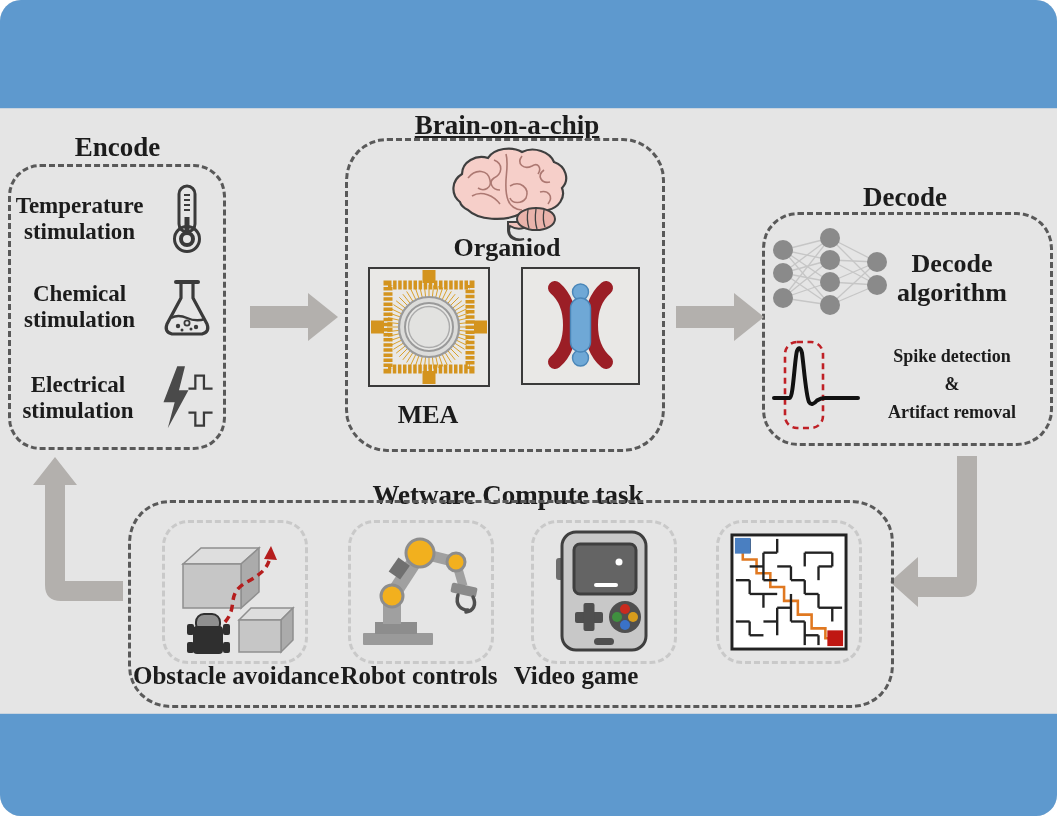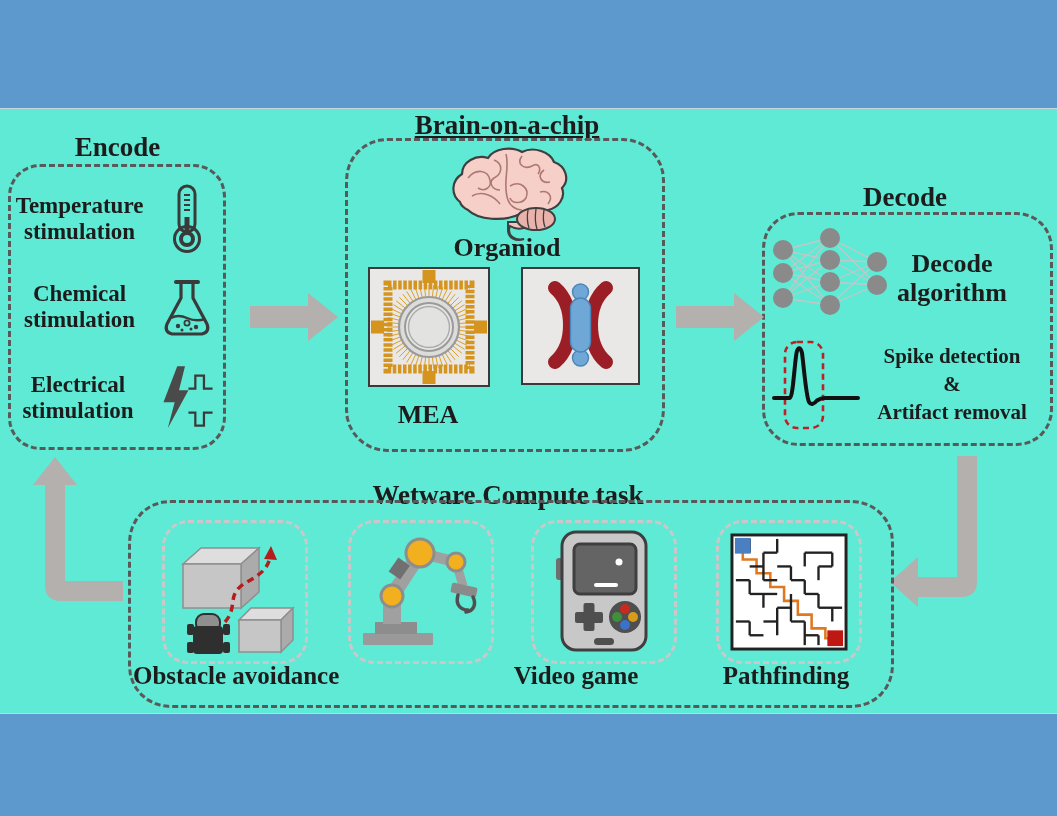--- a/index.html
+++ b/index.html
@@ -1,17 +1,17 @@
 <!DOCTYPE html>
 <html><head>
 <meta charset="utf-8">
 <style>
   html,body{margin:0;padding:0;background:#ffffff;}
-  #canvas{position:relative;width:1057px;height:816px;background:#5eead4;overflow:hidden;
-          font-family:"Liberation Serif",serif;color:#1c1c1c;}
+  #canvas{position:relative;width:1057px;height:816px;background:#e5e5e5;overflow:hidden;
+          font-family:"Liberation Serif",serif;color:#1c1c1c;border-radius:21px;}
   .bluebar{position:absolute;left:0;width:1057px;background:#5e99ce;}
   #topbar{top:0;height:108px;border-bottom:1px solid #c9d4df;}
   #botbar{top:713px;height:103px;border-top:1px solid #c9d4df;}
   .box{position:absolute;border:3px dashed #595959;background:transparent;}
   .subbox{position:absolute;border:3px dashed #c9c9c9;border-radius:26px;
           display:flex;align-items:center;justify-content:center;}
   .title{position:absolute;font-weight:bold;font-size:27px;text-align:center;white-space:nowrap;}
   .lbl{position:absolute;font-weight:bold;text-align:center;white-space:nowrap;}
   .enc-row{position:absolute;left:14px;width:202px;display:flex;align-items:center;justify-content:flex-end;gap:12px;}
   .enc-text{width:138px;text-align:center;font-weight:bold;font-size:23px;line-height:26px;}
@@ -234,21 +234,21 @@
     <span>Decode</span><br>
     <span>algorithm</span>
   </div>
 
   <div style="position:absolute;left:770px;top:336px;">
     <svg width="92" height="96" viewBox="0 0 92 96">
       <rect x="15" y="6" width="38" height="86" rx="12" fill="none" stroke="#bf2026" stroke-width="2.6" stroke-dasharray="6,4.5"></rect>
       <path d="M4,62 L20,62 C23,62 25,20 27,15 C28.5,11 30.5,11 32,17 C34,32 36,60 39,66 C41,69.5 44,68 47,64.5 C50,62.5 52,62 55,62 L88,62" fill="none" stroke="#111111" stroke-width="4" stroke-linecap="round"></path>
     </svg>
   </div>
-  <div class="lbl" style="left:852px;top:342px;width:200px;font-size:21px;line-height:28px;text-align:center;">
+  <div class="lbl" style="left:852px;top:342px;width:200px;font-size:18px;line-height:28px;text-align:center;">
     <span>Spike detection</span><br>
     <span>&amp;</span><br>
     <span>Artifact removal</span>
   </div>
 
   <svg class="arrow-svg" style="left:250px;top:291px;" width="90" height="52" viewBox="0 0 90 52">
     <polygon points="0,15 58,15 58,2 88,26 58,50 58,37 0,37" fill="#b3b0ad"></polygon>
   </svg>
   <svg class="arrow-svg" style="left:676px;top:291px;" width="90" height="52" viewBox="0 0 90 52">
     <polygon points="0,15 58,15 58,2 88,26 58,50 58,37 0,37" fill="#b3b0ad"></polygon>
@@ -359,15 +359,15 @@
           <line x1="90" y1="104" x2="90" y2="114"></line>
         <line x1="104" y1="20" x2="104" y2="34"></line>
           <line x1="104" y1="76" x2="104" y2="90"></line>
       </g>
       <rect x="5" y="5" width="16" height="16" fill="#4a7fc1"></rect>
       <rect x="99" y="99" width="16" height="16" fill="#bf1712"></rect>
     </svg>
   </div>
 
   <div class="lbl" style="left:133px;top:662px;width:200px;font-size:25px;">Obstacle avoidance</div>
+  <div class="lbl" style="left:329px;top:662px;width:180px;font-size:25px;">Robot controls</div>
   <div class="lbl" style="left:496px;top:662px;width:160px;font-size:25px;">Video game</div>
-  <div class="lbl" style="left:706px;top:662px;width:160px;font-size:25px;">Pathfinding</div>
 </div>
 
 </body></html>

